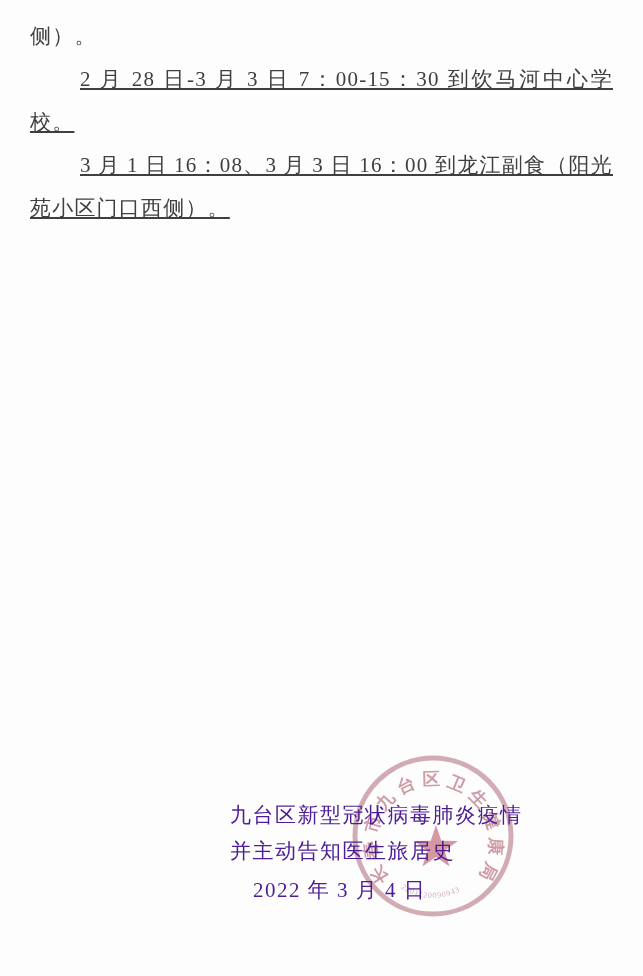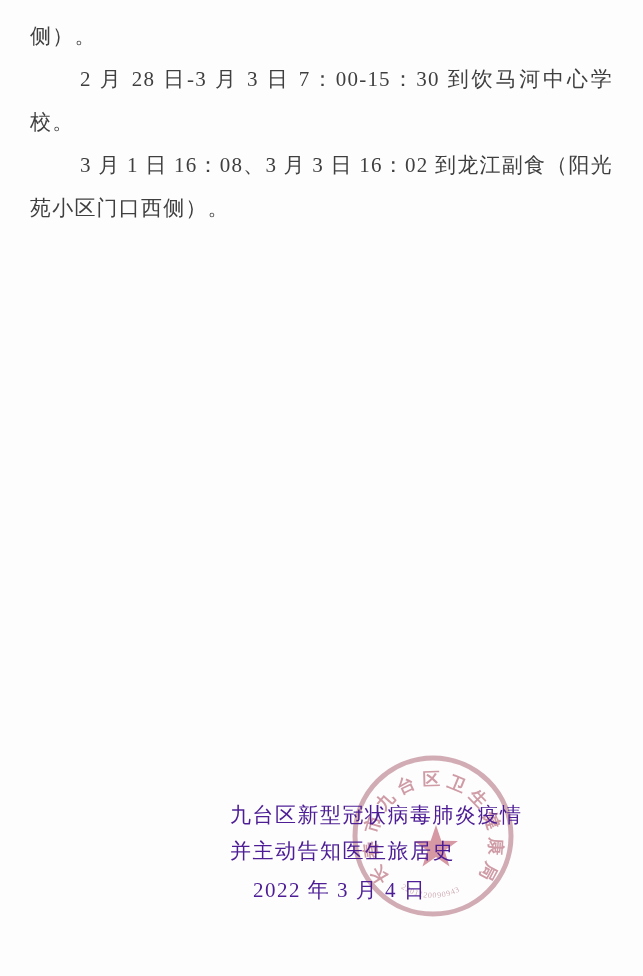--- a/index.html
+++ b/index.html
@@ -22,20 +22,21 @@
     line-height:43px;
     letter-spacing:1.2px;
     text-align:justify;
   }
   .body-text p{
     margin:0;
     padding:0;
   }
   .body-text p.indent{
     text-indent:50px;
+    text-decoration:underline;
   }
   .signature{
     position:absolute;
     left:230px;
     top:797px;
     width:410px;
     z-index:2;
     font-size:21px;
     line-height:36px;
     letter-spacing:1.5px;
@@ -69,21 +70,21 @@
   }
 </style>
 </head>
 <body>
 
 <div class="page">
 
   <div class="body-text">
     <p>侧）。</p>
     <p class="indent">2 月 28 日-3 月 3 日 7：00-15：30 到饮马河中心学校。</p>
-    <p class="indent">3 月 1 日 16：08、3 月 3 日 16：02 到龙江副食（阳光苑小区门口西侧）。</p>
+    <p class="indent">3 月 1 日 16：08、3 月 3 日 16：00 到龙江副食（阳光苑小区门口西侧）。</p>
   </div>
 
   <div class="signature">
     <div>九台区新型冠状病毒肺炎疫情</div>
     <div>并主动告知医生旅居史</div>
     <div class="date">2022 年 3 月 4 日</div>
   </div>
 
   <svg class="seal" viewBox="-90 -90 180 180" xmlns="http://www.w3.org/2000/svg">
     <defs>

